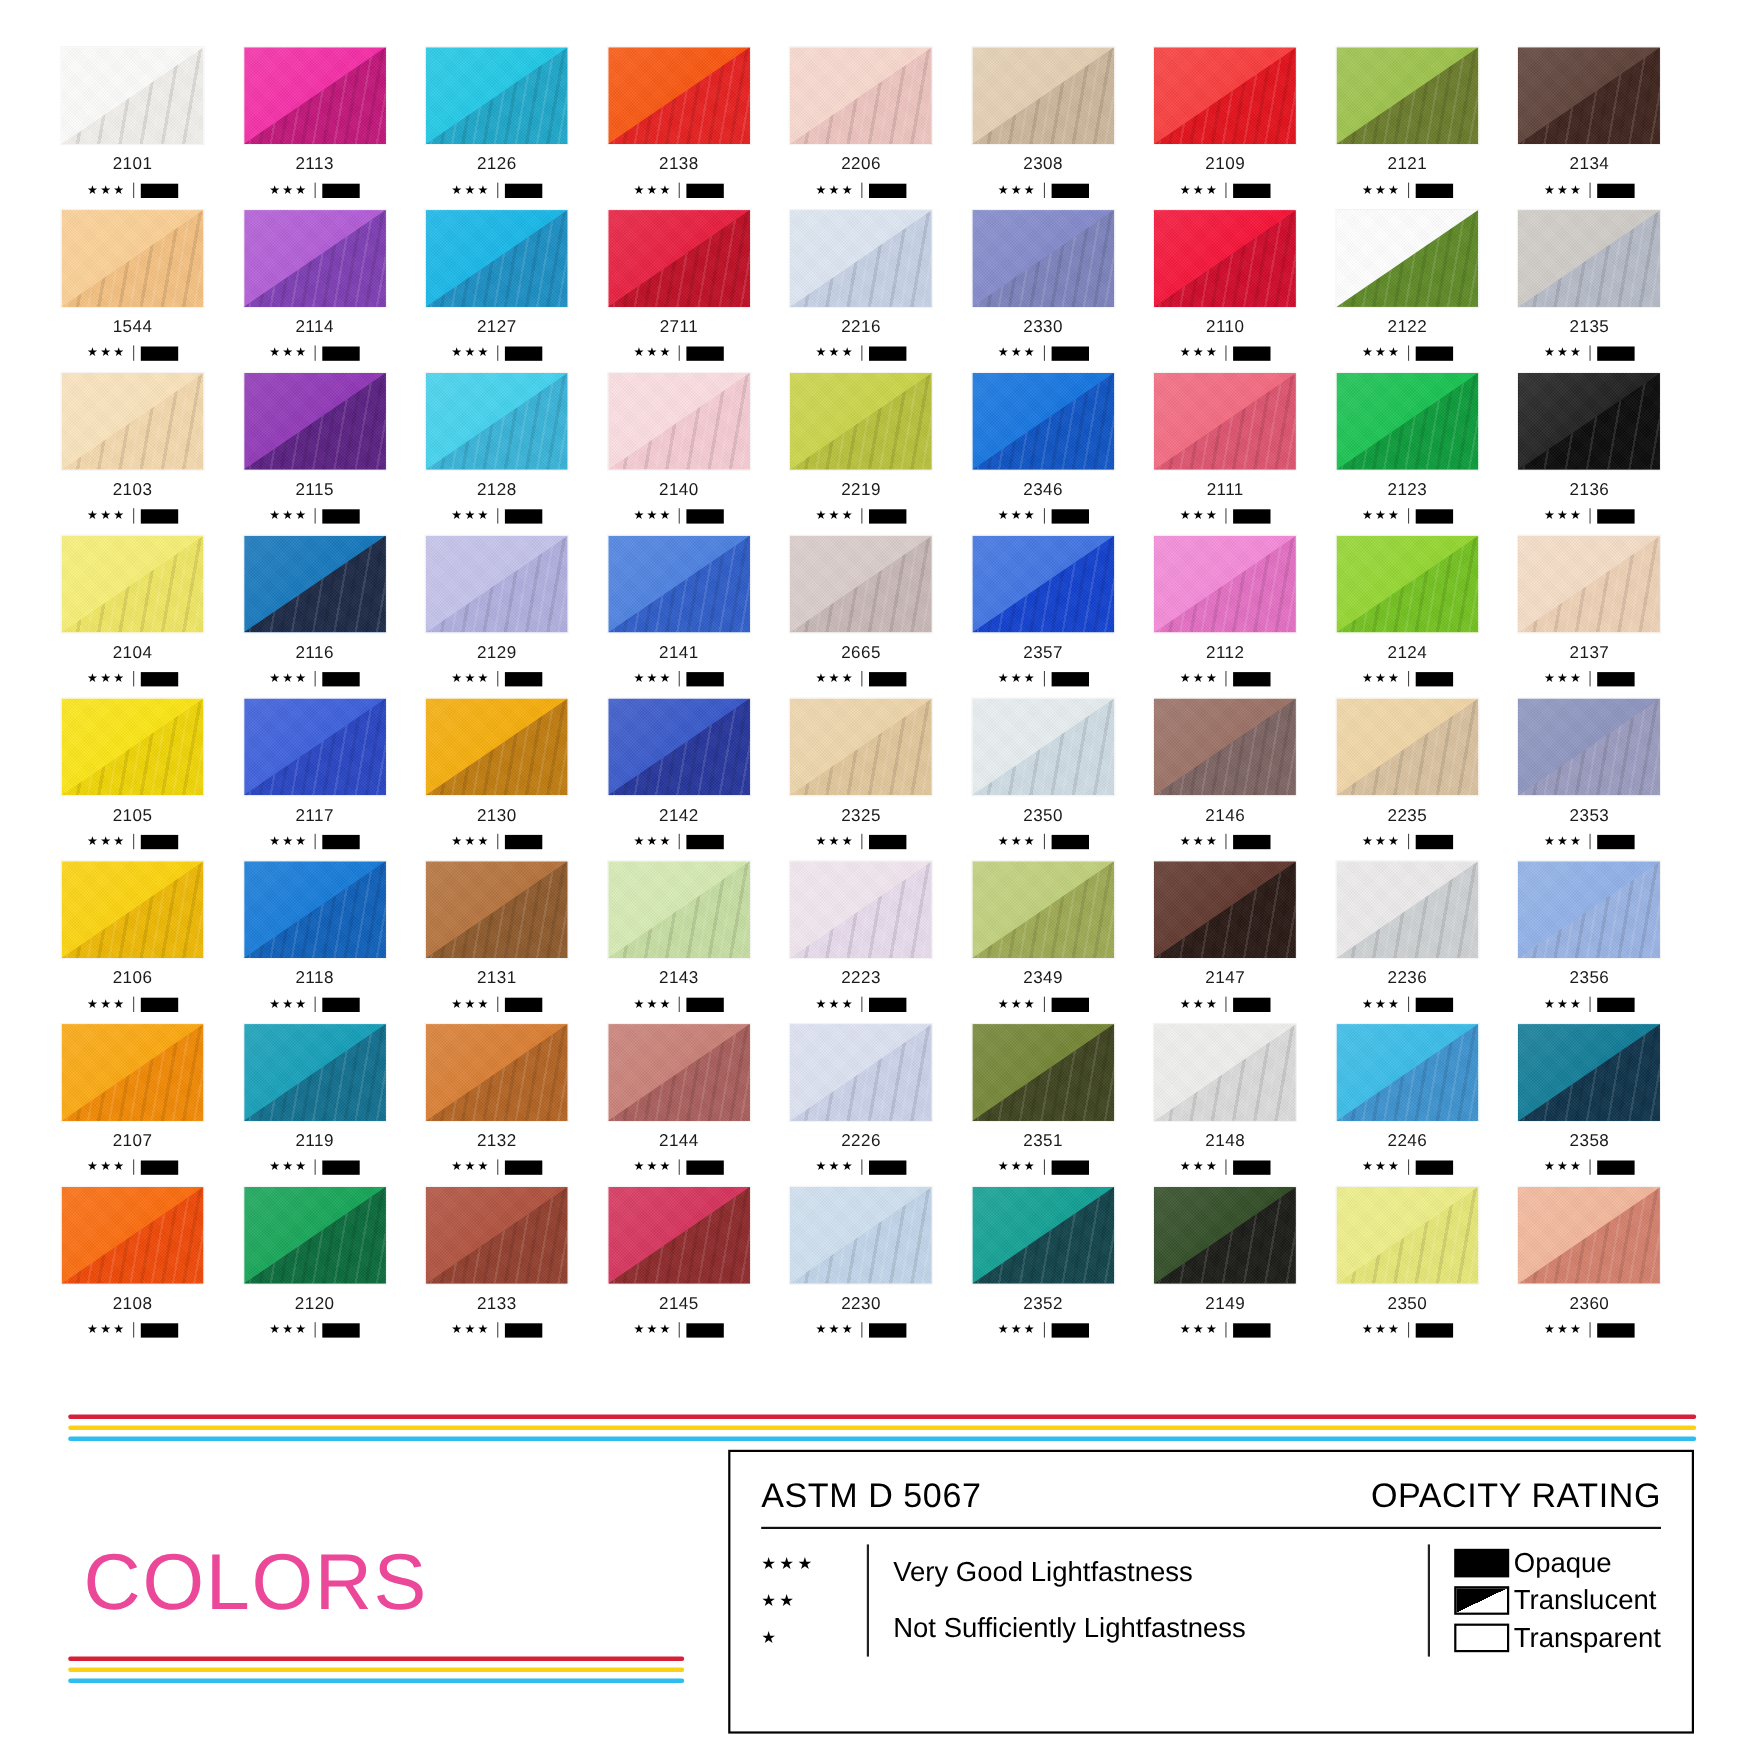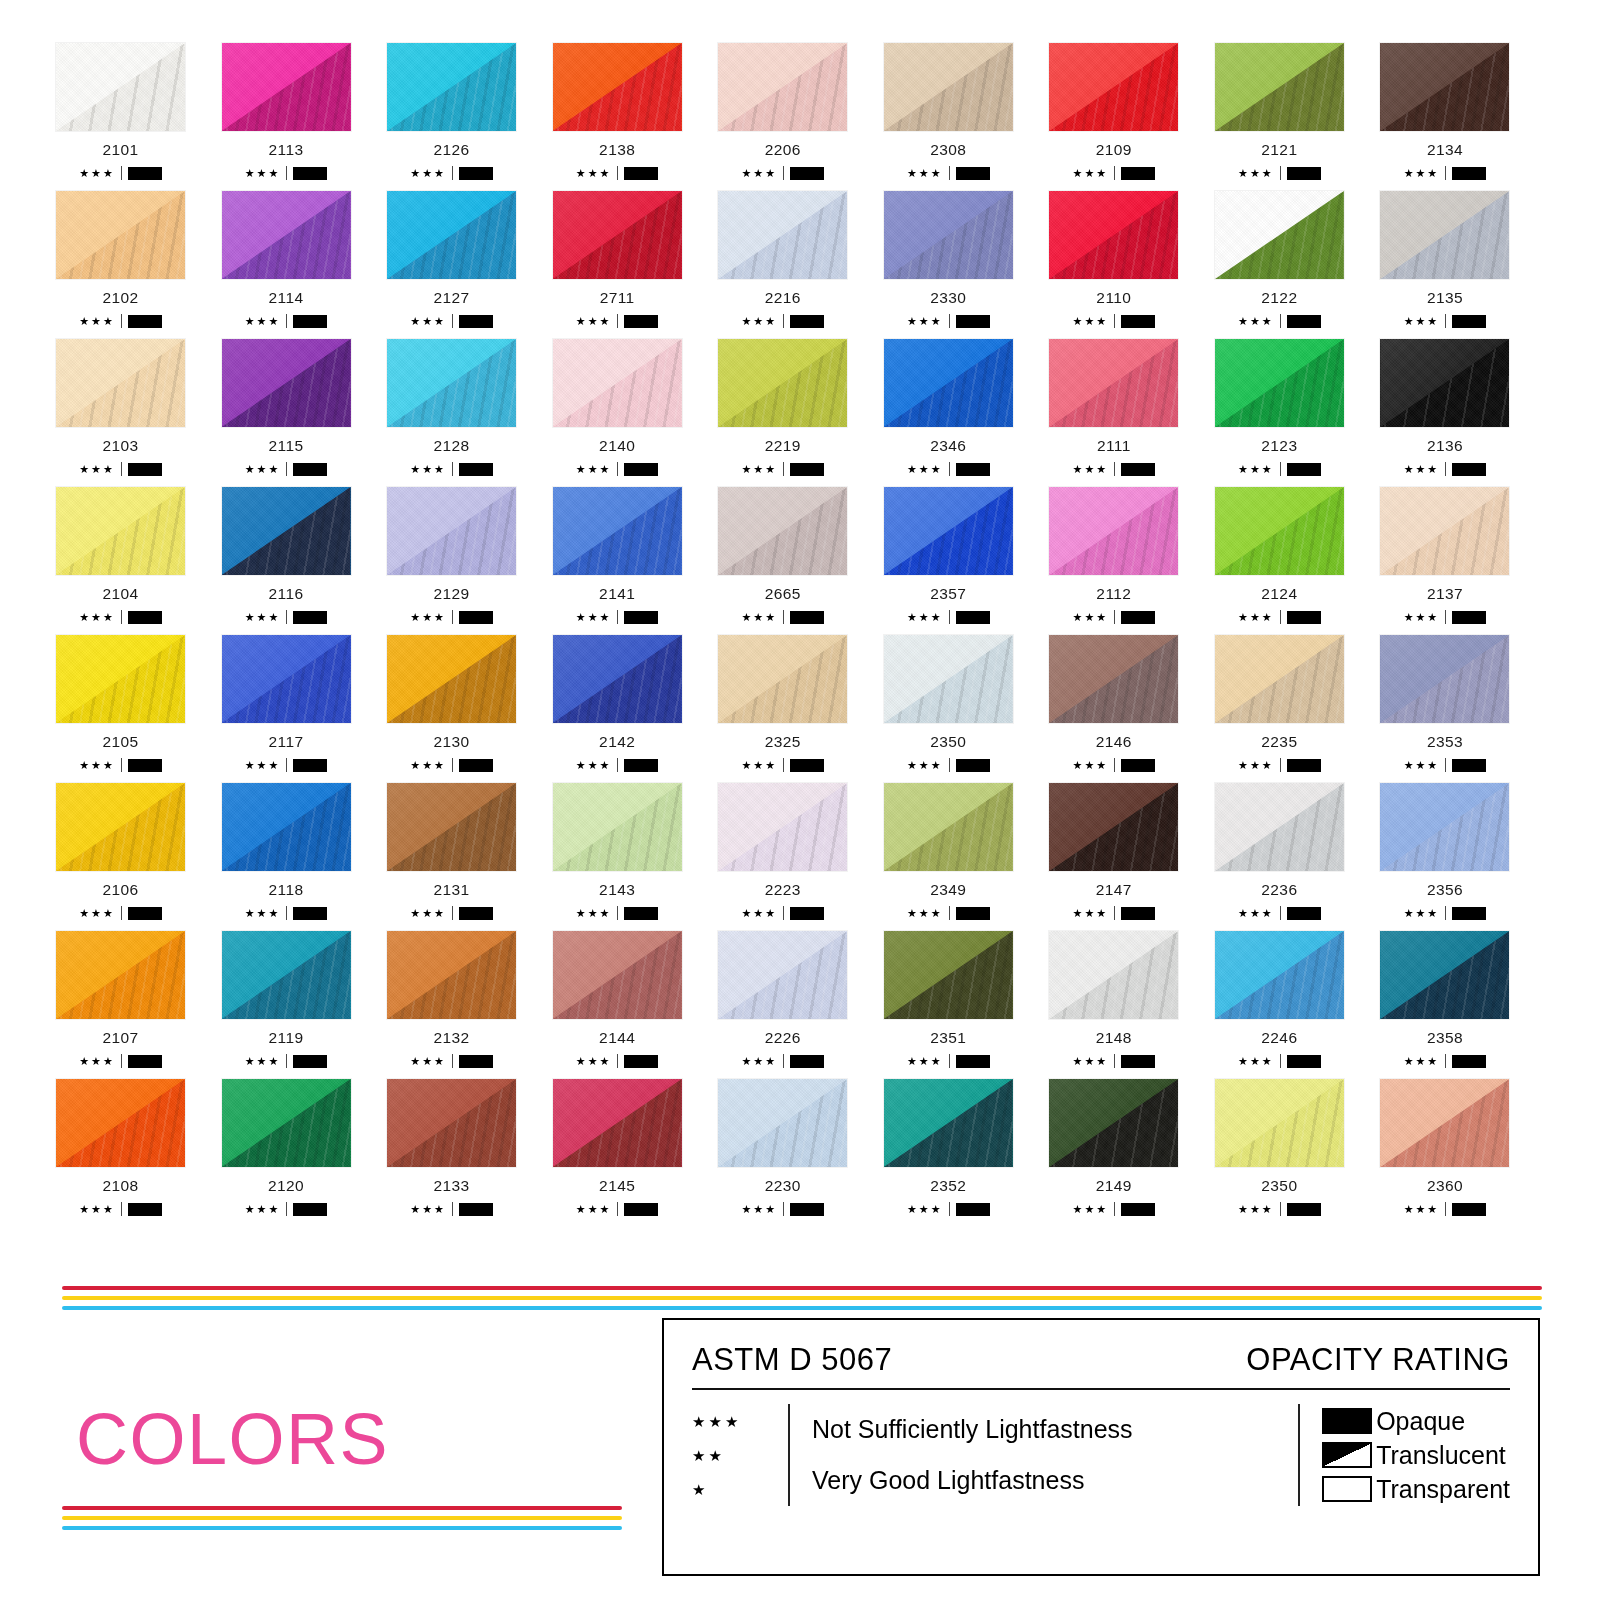--- a/index.html
+++ b/index.html
@@ -319,21 +319,21 @@
         </div>
       </div>
       <div class="cell">
         <div class="chip">
           <div class="base" style="background: rgb(251, 207, 147);"></div>
           <div class="dark" style="background: rgb(244, 193, 130);"></div>
           <div class="streaks"></div>
           <div class="grain"></div>
           <div class="sheen"></div>
         </div>
-        <div class="code">2102</div>
+        <div class="code">1544</div>
         <div class="rating">
           <span class="stars">★★★</span>
           <span class="vbar"></span>
           <span class="opbox opaque"></span>
         </div>
       </div>
       <div class="cell">
         <div class="chip">
           <div class="base" style="background: rgb(177, 90, 214);"></div>
           <div class="dark" style="background: rgb(126, 63, 179);"></div>
@@ -1289,22 +1289,22 @@
     <div id="legend-rule"></div>
     <div id="legend-body">
       <div id="lf-col">
         <div id="lf-stars">
             <div>★★★</div>
             <div>★★</div>
             <div>★</div>
           </div>
         <div id="lf-div"></div>
         <div id="lf-text">
+            <div>Very Good Lightfastness</div>
             <div>Not Sufficiently Lightfastness</div>
-            <div>Very Good Lightfastness</div>
           </div>
       </div>
       <div id="op-div"></div>
       <div id="op-col">
           <div class="op-row">
             <div class="op-swatch opaque"></div>
             <div class="op-label">Opaque</div>
           </div>
           <div class="op-row">
             <div class="op-swatch translucent"></div>

